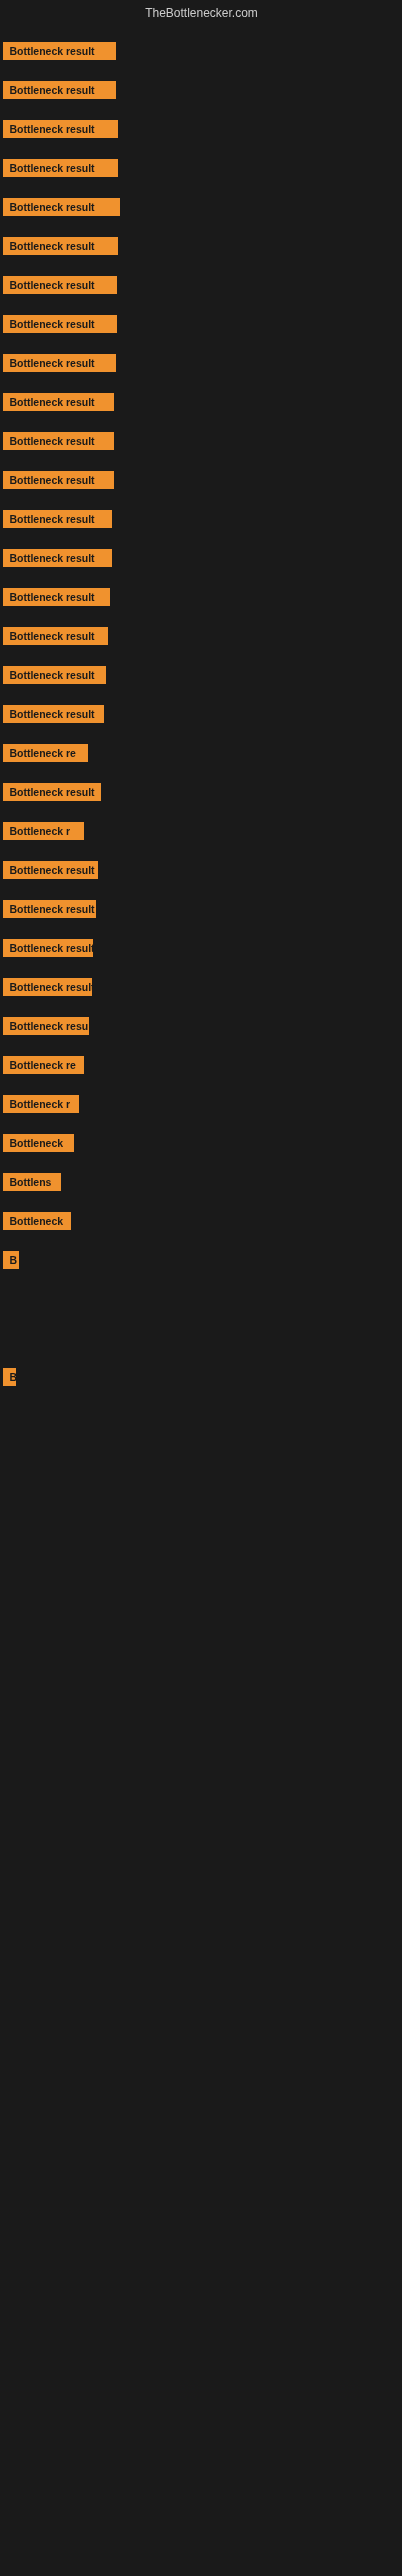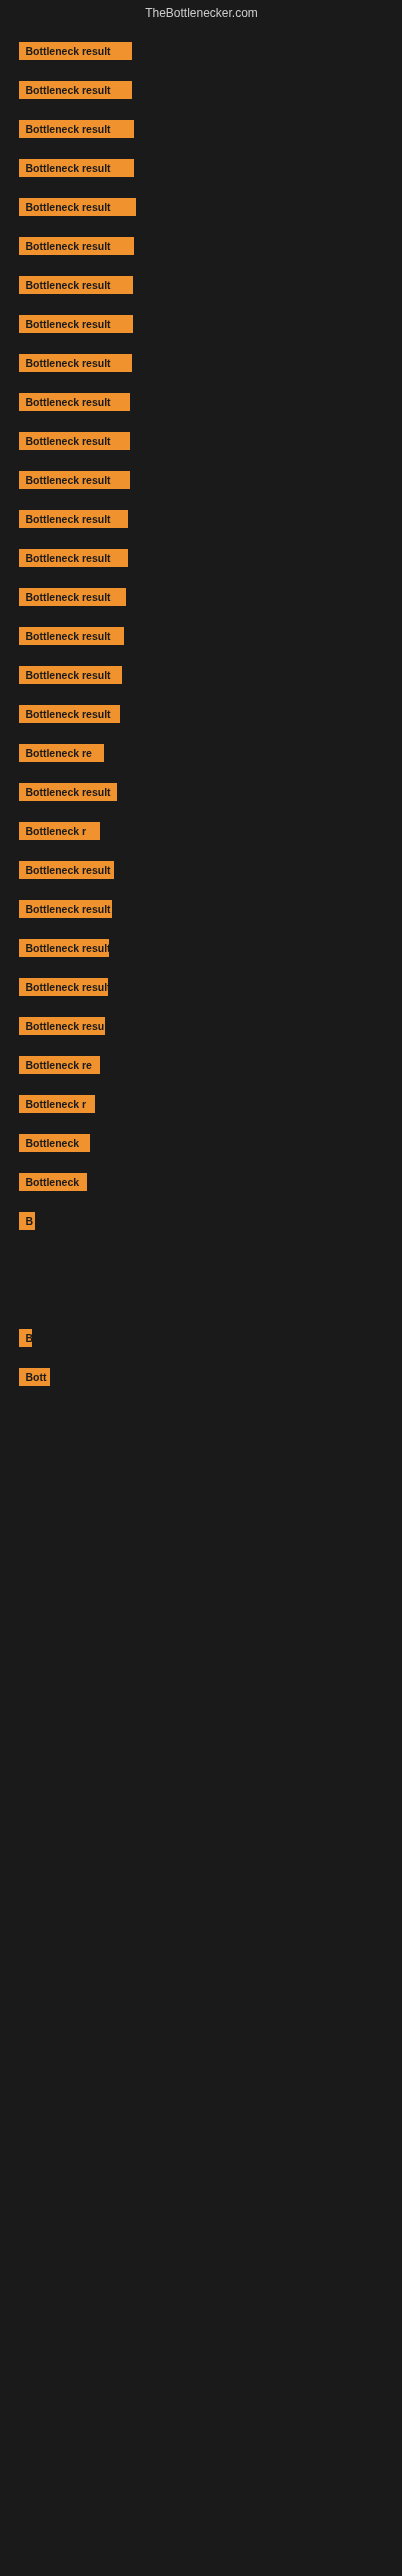--- a/index.html
+++ b/index.html
@@ -19,21 +19,21 @@
       color: #cccccc;
       font-size: 12px;
       padding: 6.4px 0 3.2px 0;
       font-weight: normal;
     }
     .bottleneck-row {
       position: relative;
       height: 40px;
       display: flex;
       align-items: center;
-      padding-left: 19px;
+      padding-left: 3px;
     }
     .bottleneck-badge {
       background-color: #f0922e;
       color: #1a1a1a;
       font-size: 10.5px;
       font-weight: bold;
       padding: 3.2px 6.4px;
       display: inline-block;
       white-space: nowrap;
       overflow: hidden;
@@ -128,27 +128,27 @@
     <div class="bottleneck-row" style="height: 39px;">
       <span class="bottleneck-badge" style="max-width: 81px; width: 81px;">Bottleneck re</span>
     </div>
     <div class="bottleneck-row" style="height: 39px;">
       <span class="bottleneck-badge" style="max-width: 76px; width: 76px;">Bottleneck r</span>
     </div>
     <div class="bottleneck-row" style="height: 39px;">
       <span class="bottleneck-badge" style="max-width: 71px; width: 71px;">Bottleneck</span>
     </div>
     <div class="bottleneck-row" style="height: 39px;">
+      <span class="bottleneck-badge" style="max-width: 58px; width: 58px;">Bottlens</span>
+    </div>
+    <div class="bottleneck-row" style="height: 39px;">
       <span class="bottleneck-badge" style="max-width: 68px; width: 68px;">Bottleneck</span>
     </div>
     <div class="bottleneck-row" style="height: 39px;">
       <span class="bottleneck-badge" style="max-width: 16px; width: 16px;">B</span>
     </div>
     <div class="bottleneck-row" style="height: 39px;"></div>
     <div class="bottleneck-row" style="height: 39px;"></div>
     <div class="bottleneck-row" style="height: 39px;">
       <span class="bottleneck-badge" style="max-width: 12px; width: 12px;">B</span>
     </div>
-    <div class="bottleneck-row" style="height: 39px;">
-      <span class="bottleneck-badge" style="max-width: 31px; width: 31px;">Bott</span>
-    </div>
   </div>
 
 
 </body></html>

